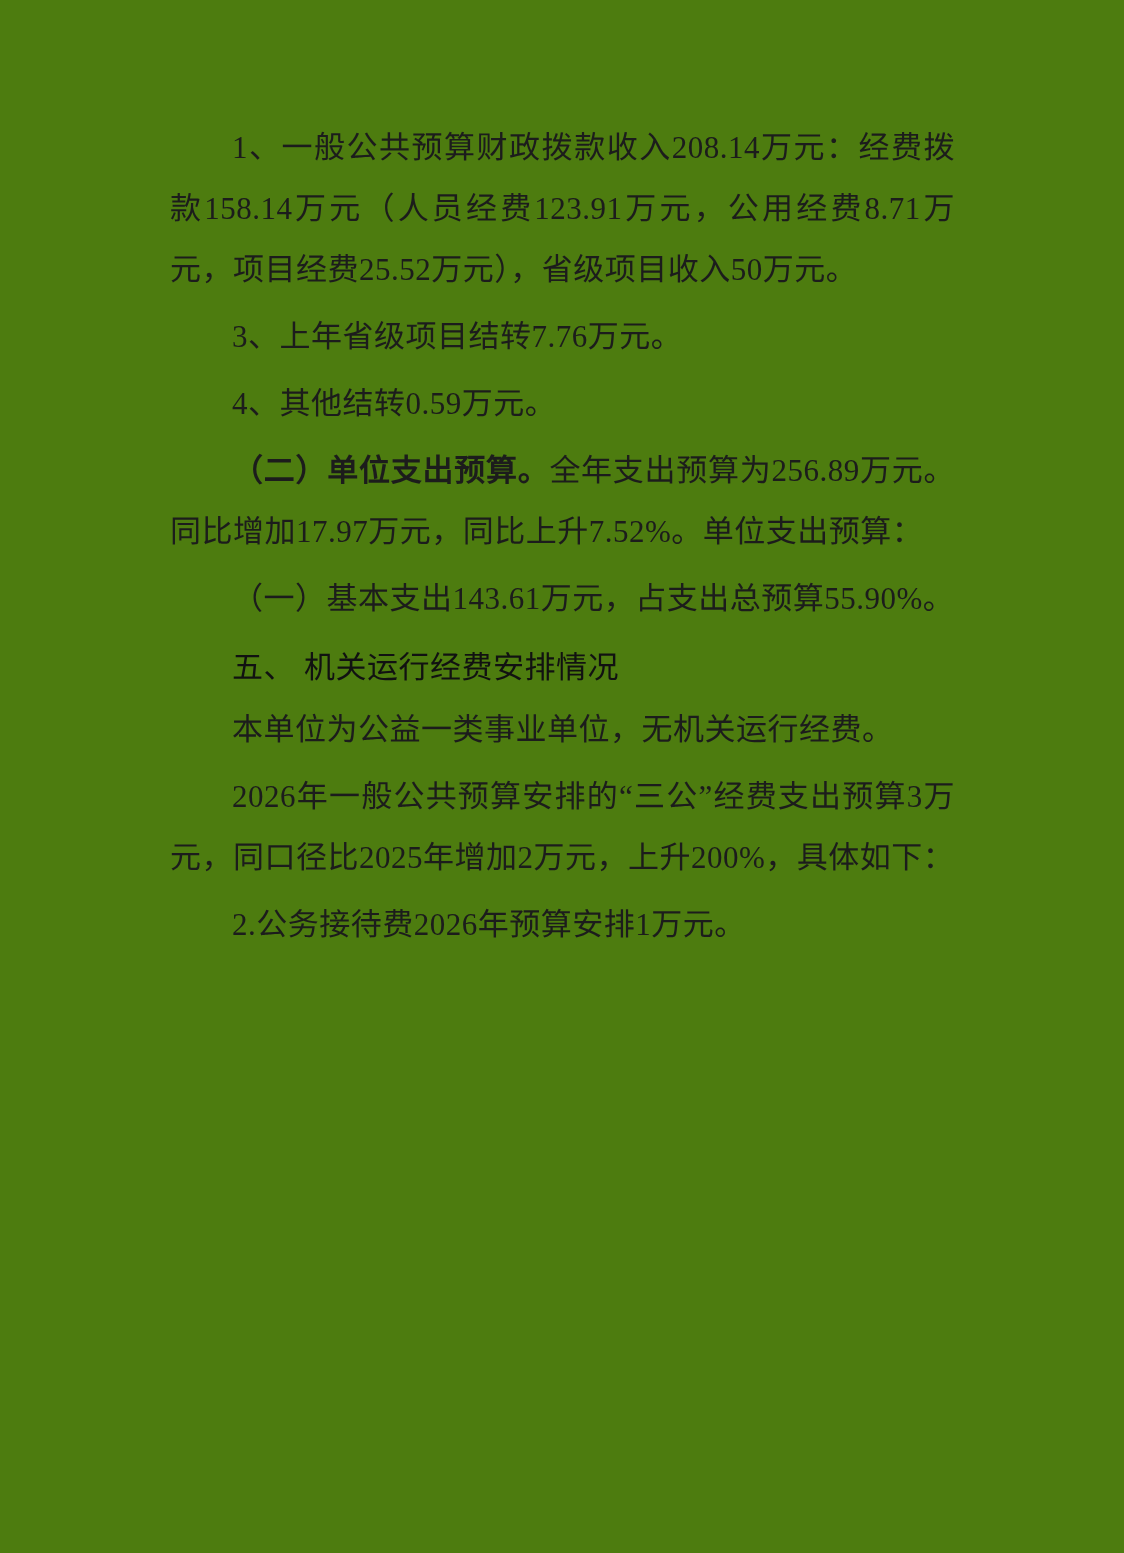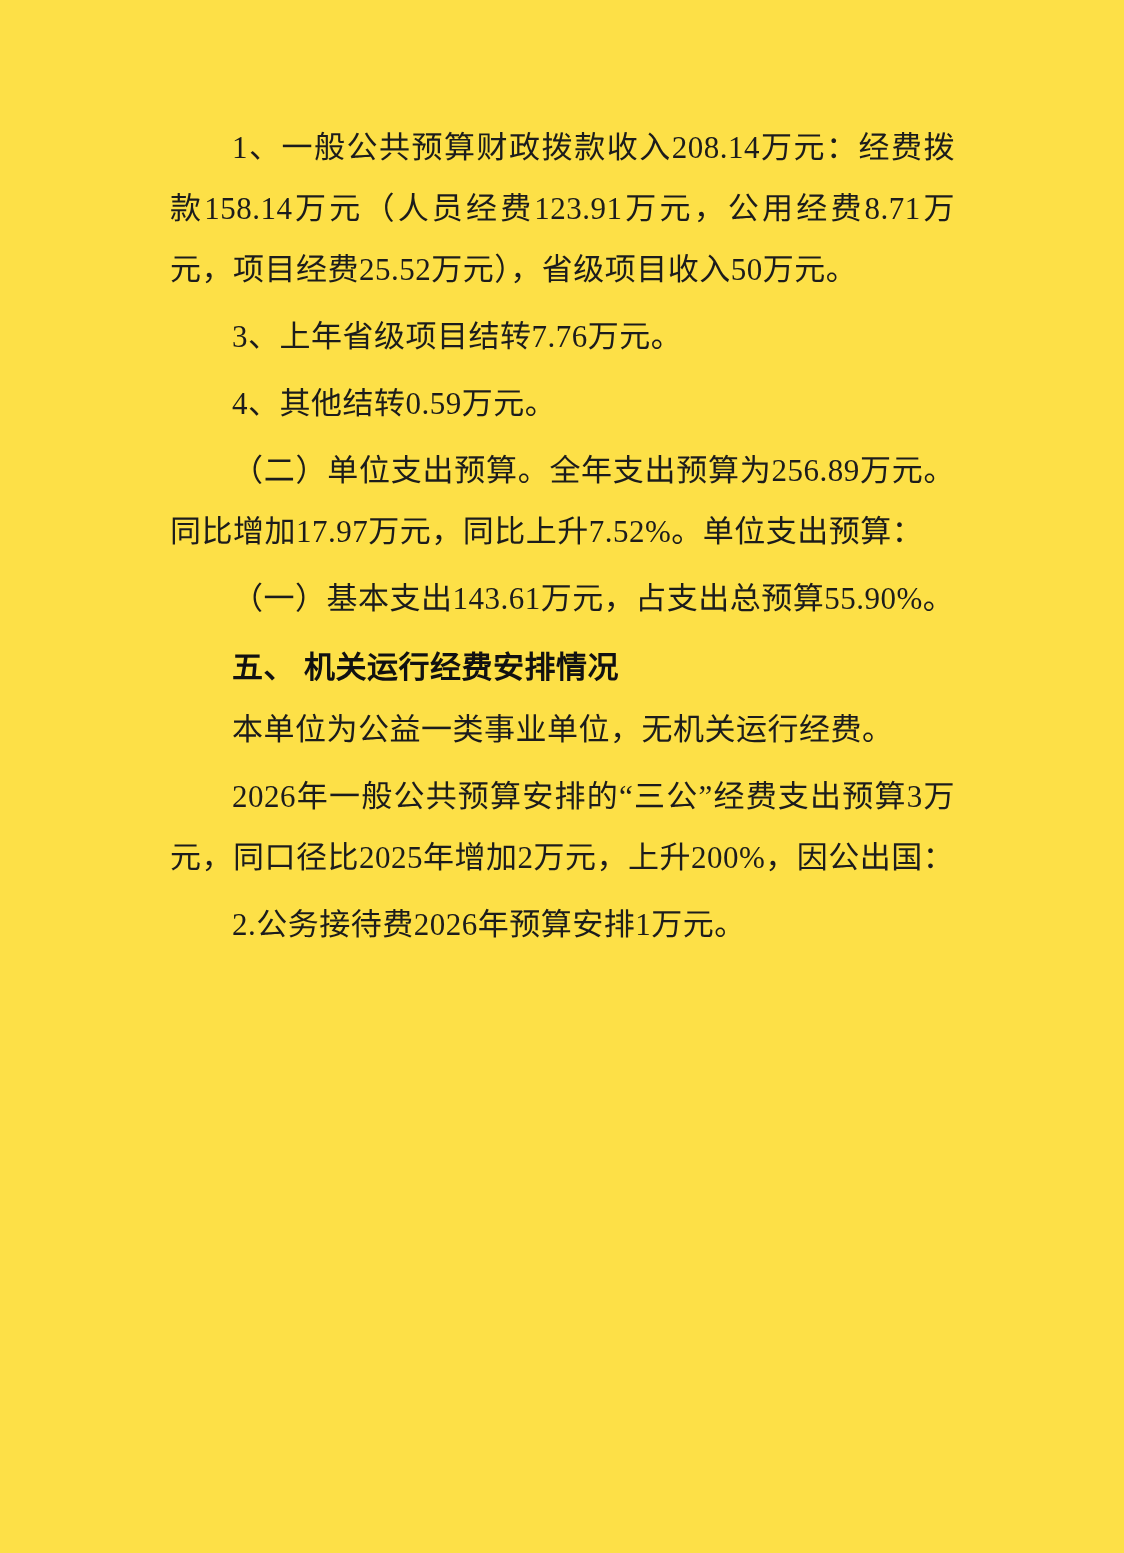--- a/index.html
+++ b/index.html
@@ -5,45 +5,45 @@
   html, body {
     margin: 0;
     padding: 0;
     background: #ffffff;
   }
   .page {
     position: relative;
     width: 1124px;
     height: 1553px;
     box-sizing: border-box;
-    background: #fde047;
+    background: #4d7c0f;
     padding: 117px 169px 0 170px;
     color: #1c1c1c;
     font-family: "Liberation Serif", "DejaVu Serif", serif;
     font-size: 31px;
     overflow: hidden;
   }
   p.body {
     margin: 0 0 6px 0;
     text-indent: 2em;
     line-height: 61px;
     text-align: justify;
     letter-spacing: 0.5px;
     word-break: break-all;
   }
   p.body .bold-lead {
-    font-weight: 400;
+    font-weight: 700;
     margin-top: 40px;
   }
   h2.heading {
     margin: 10px 0 2px 0;
     text-indent: 2em;
     line-height: 58px;
     font-size: 31px;
-    font-weight: 700;
+    font-weight: 400;
     font-family: "Liberation Sans", "DejaVu Sans", sans-serif;
     color: #111111;
     letter-spacing: 0.5px;
   }
 </style>
 </head>
 <body>
 
 <div class="page">
 
@@ -57,20 +57,20 @@
   <p class="body"><span class="bold-lead">（二）单位支出预算。</span><span>全年支出预算为256.89万元。同比增加17.97万元，同比上升7.52%。单位支出预算：</span></p>
 
   <p class="body">（一）基本支出143.61万元，占支出总预算55.90%。</p>
 
 
   <h2 class="heading">五、 机关运行经费安排情况</h2>
 
   <p class="body">本单位为公益一类事业单位，无机关运行经费。</p>
 
 
-  <p class="body">2026年一般公共预算安排的“三公”经费支出预算3万元，同口径比2025年增加2万元，上升200%，因公出国：</p>
+  <p class="body">2026年一般公共预算安排的“三公”经费支出预算3万元，同口径比2025年增加2万元，上升200%，具体如下：</p>
 
 
   <p class="body">2.公务接待费2026年预算安排1万元。</p>
 
 
 
 </div>
 
 </body></html>

